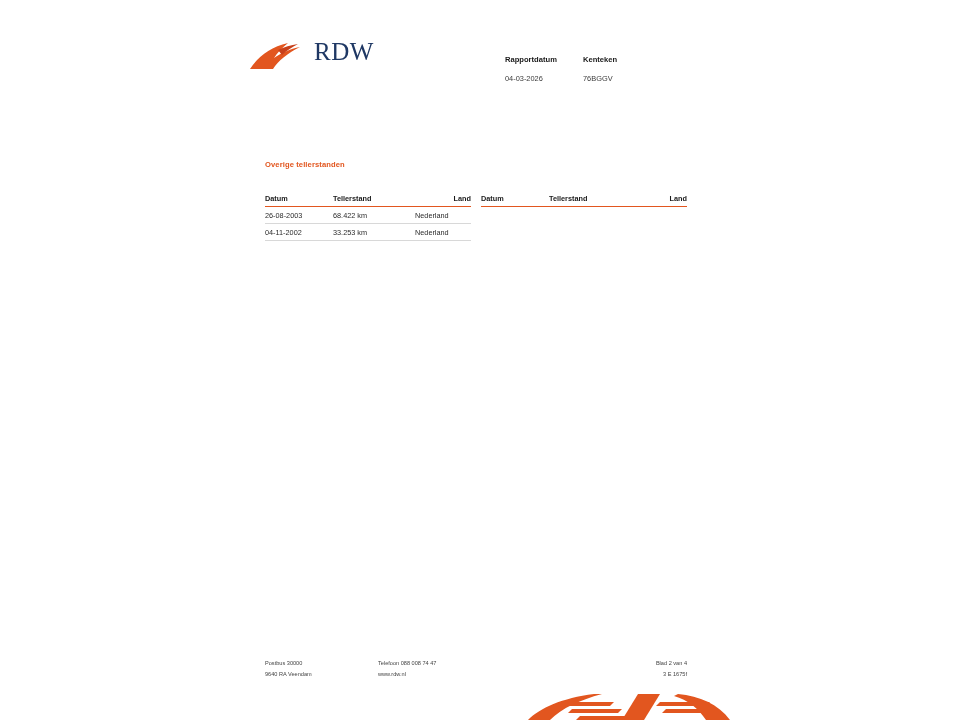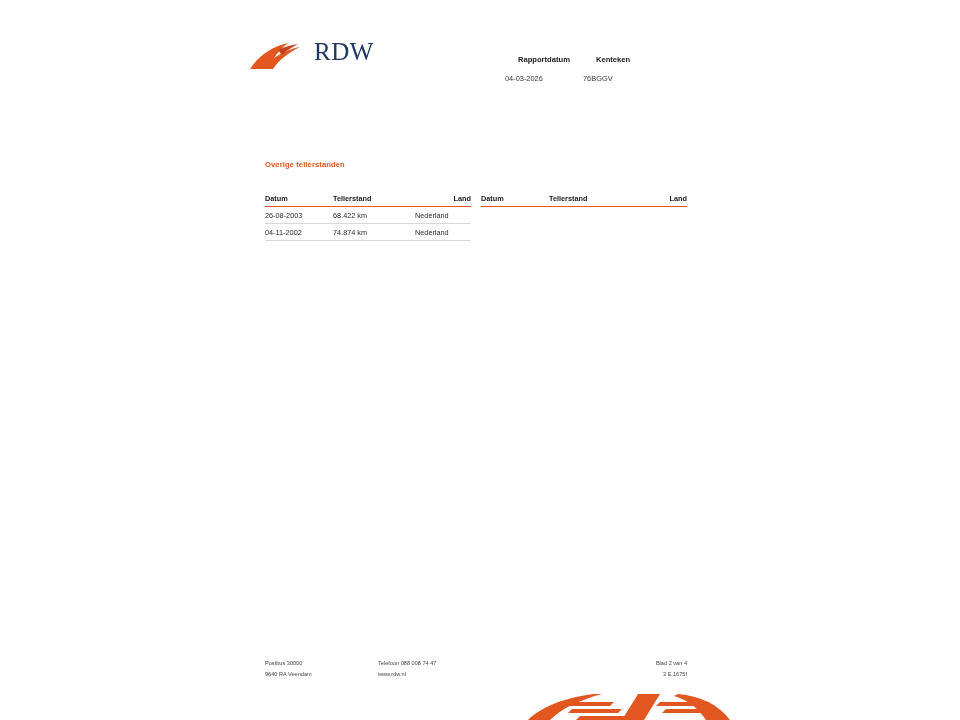--- a/index.html
+++ b/index.html
@@ -74,21 +74,20 @@
     top: 0;
   }
   .meta-col.c1 { left: 0; }
   .meta-col.c2 { left: 78px; }
   .meta-label {
     font-weight: bold;
     color: #1a1a1a;
     font-size: 7.6px;
     line-height: 11px;
     white-space: nowrap;
-    margin-left: 13px;
   }
   .meta-value {
     font-weight: normal;
     color: #3a3a3a;
     font-size: 7.4px;
     line-height: 11px;
     margin-top: 8px;
     white-space: nowrap;
   }
 
@@ -209,21 +208,21 @@
         </tr>
       </thead>
       <tbody>
         <tr>
           <td class="c-datum">26-08-2003</td>
           <td class="c-teller">68.422 km</td>
           <td class="c-land">Nederland</td>
         </tr>
         <tr>
           <td class="c-datum">04-11-2002</td>
-          <td class="c-teller">74.874 km</td>
+          <td class="c-teller">33.253 km</td>
           <td class="c-land">Nederland</td>
         </tr>
       </tbody>
     </table>
   </div>
 
   <div class="tbl right">
     <table>
       <thead>
         <tr>

